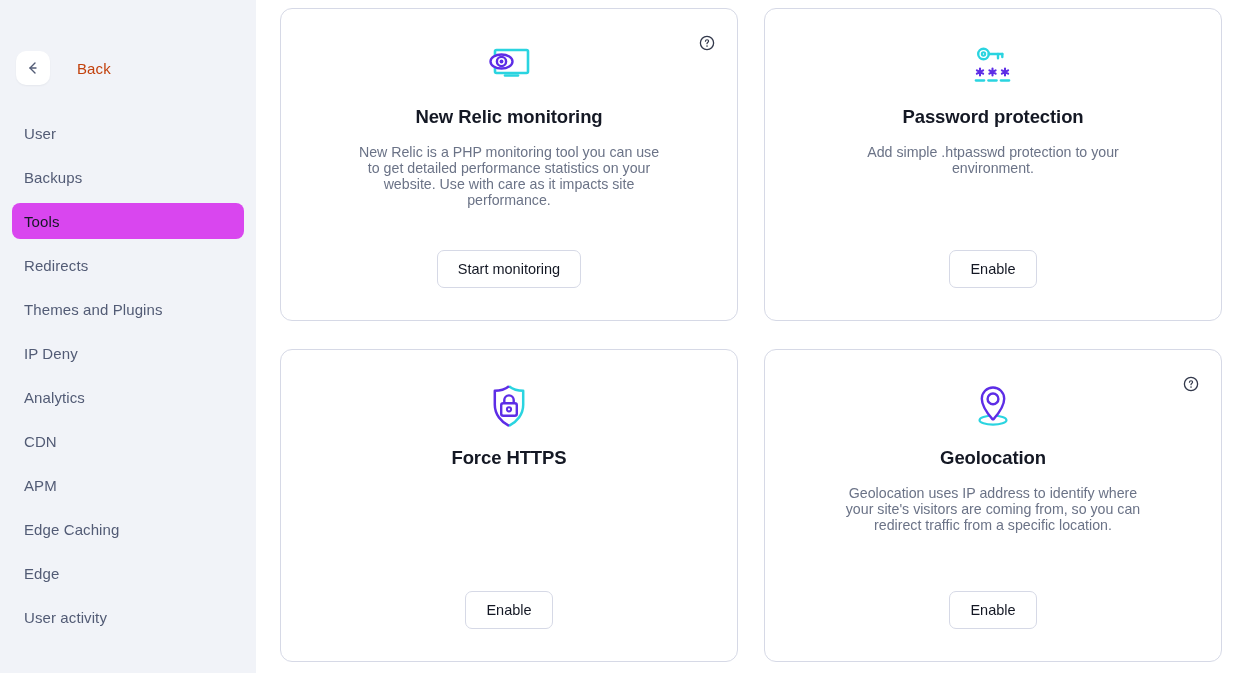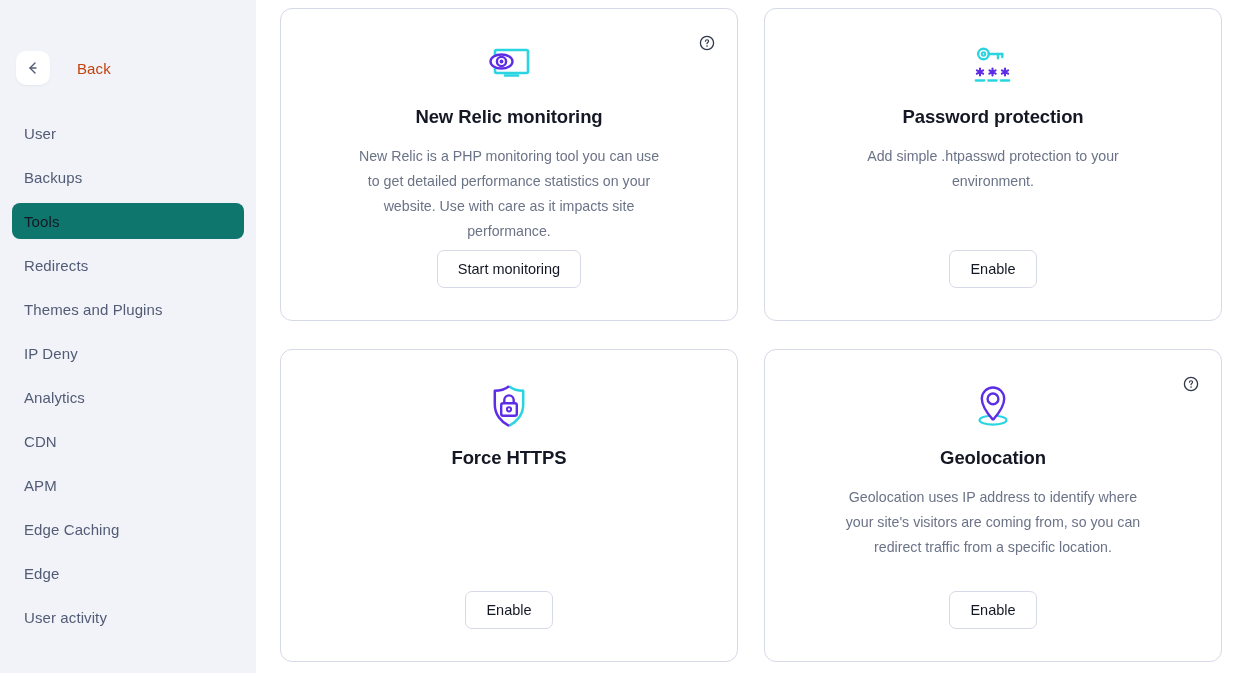--- a/index.html
+++ b/index.html
@@ -64,21 +64,21 @@
     padding-left: 12px;
     border-radius: 8px;
     font-size: 15px;
     color: #525b75;
     letter-spacing: 0.1px;
     cursor: pointer;
     margin-bottom: 8px;
     white-space: nowrap;
   }
   .nav-item.active {
-    background: #0f766e;
+    background: #d946ef;
     color: #141824;
   }
 
   
   .main {
     flex: 1;
     height: 673px;
     background: #ffffff;
     padding: 8px 14px 0 24px;
     overflow: hidden;
@@ -118,21 +118,21 @@
   }
   .card-title {
     font-size: 18.5px;
     font-weight: bold;
     color: #141824;
     margin-top: 15px;
     letter-spacing: -0.1px;
   }
   .card-desc {
     font-size: 14.2px;
-    line-height: 25px;
+    line-height: 16px;
     color: #6b7387;
     margin-top: 16px;
     max-width: 310px;
   }
   .card-btn {
     margin-top: auto;
     margin-bottom: 12px;
     border: 1px solid #d6d9e6;
     background: #ffffff;
     border-radius: 7px;

